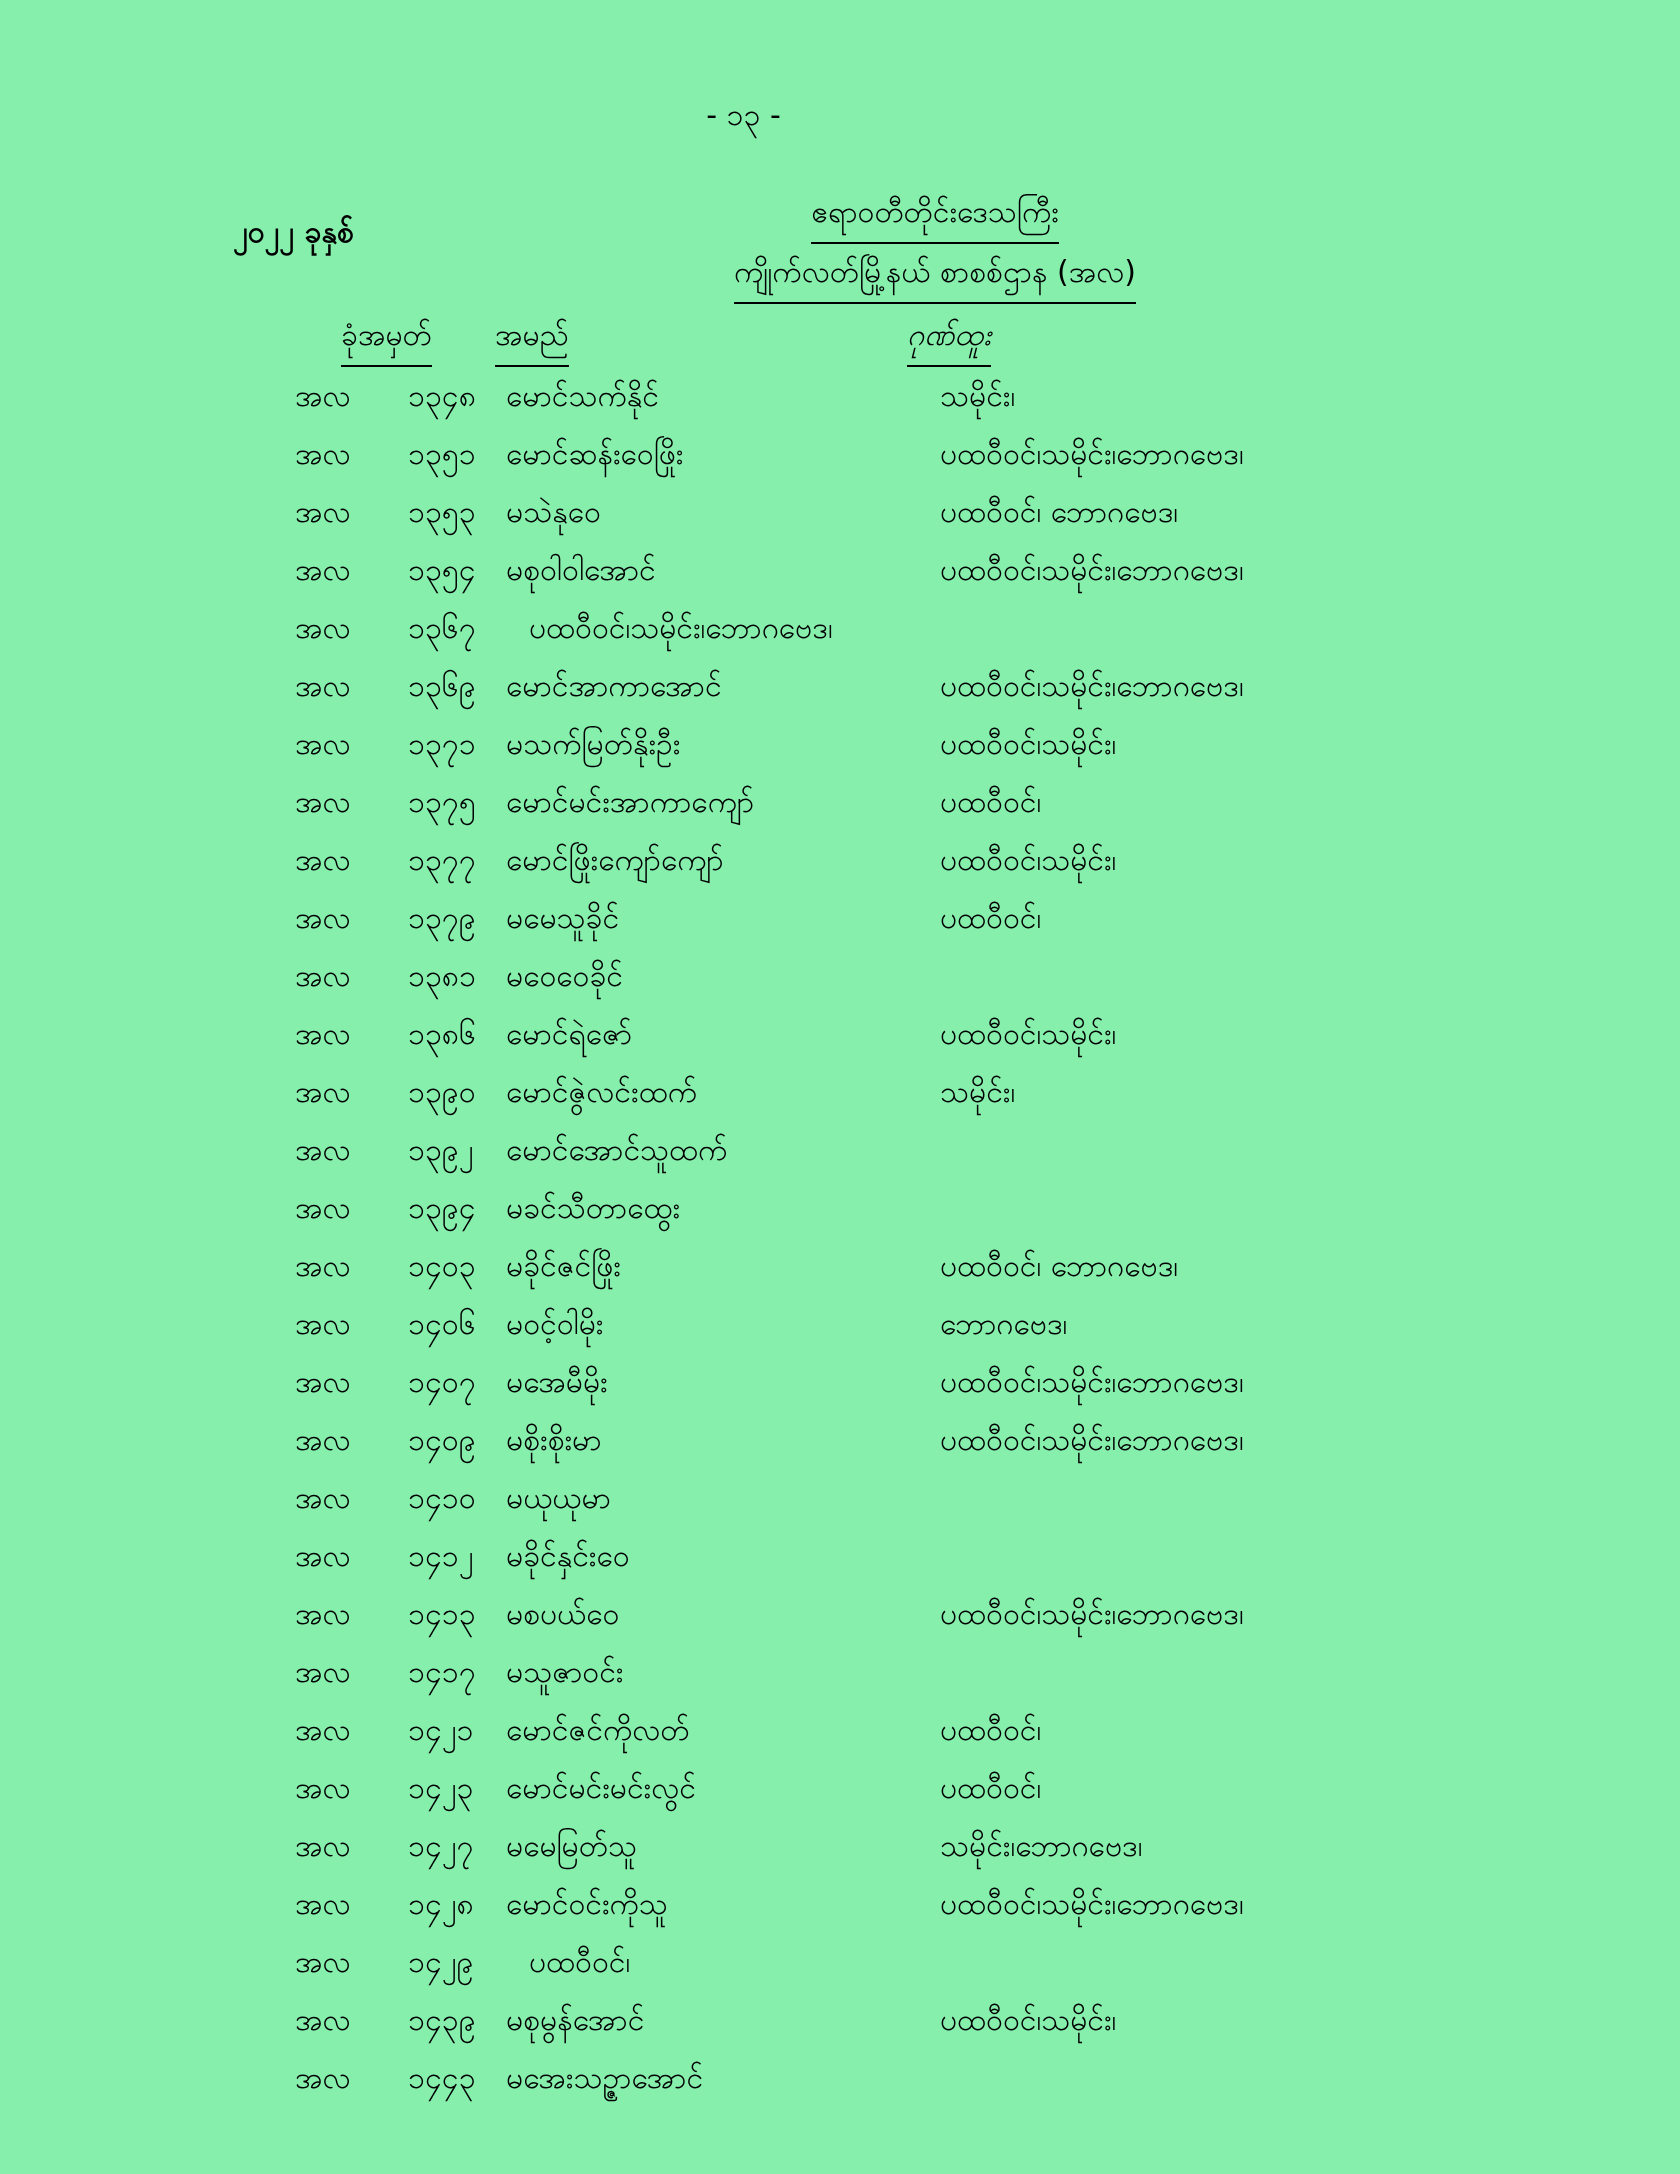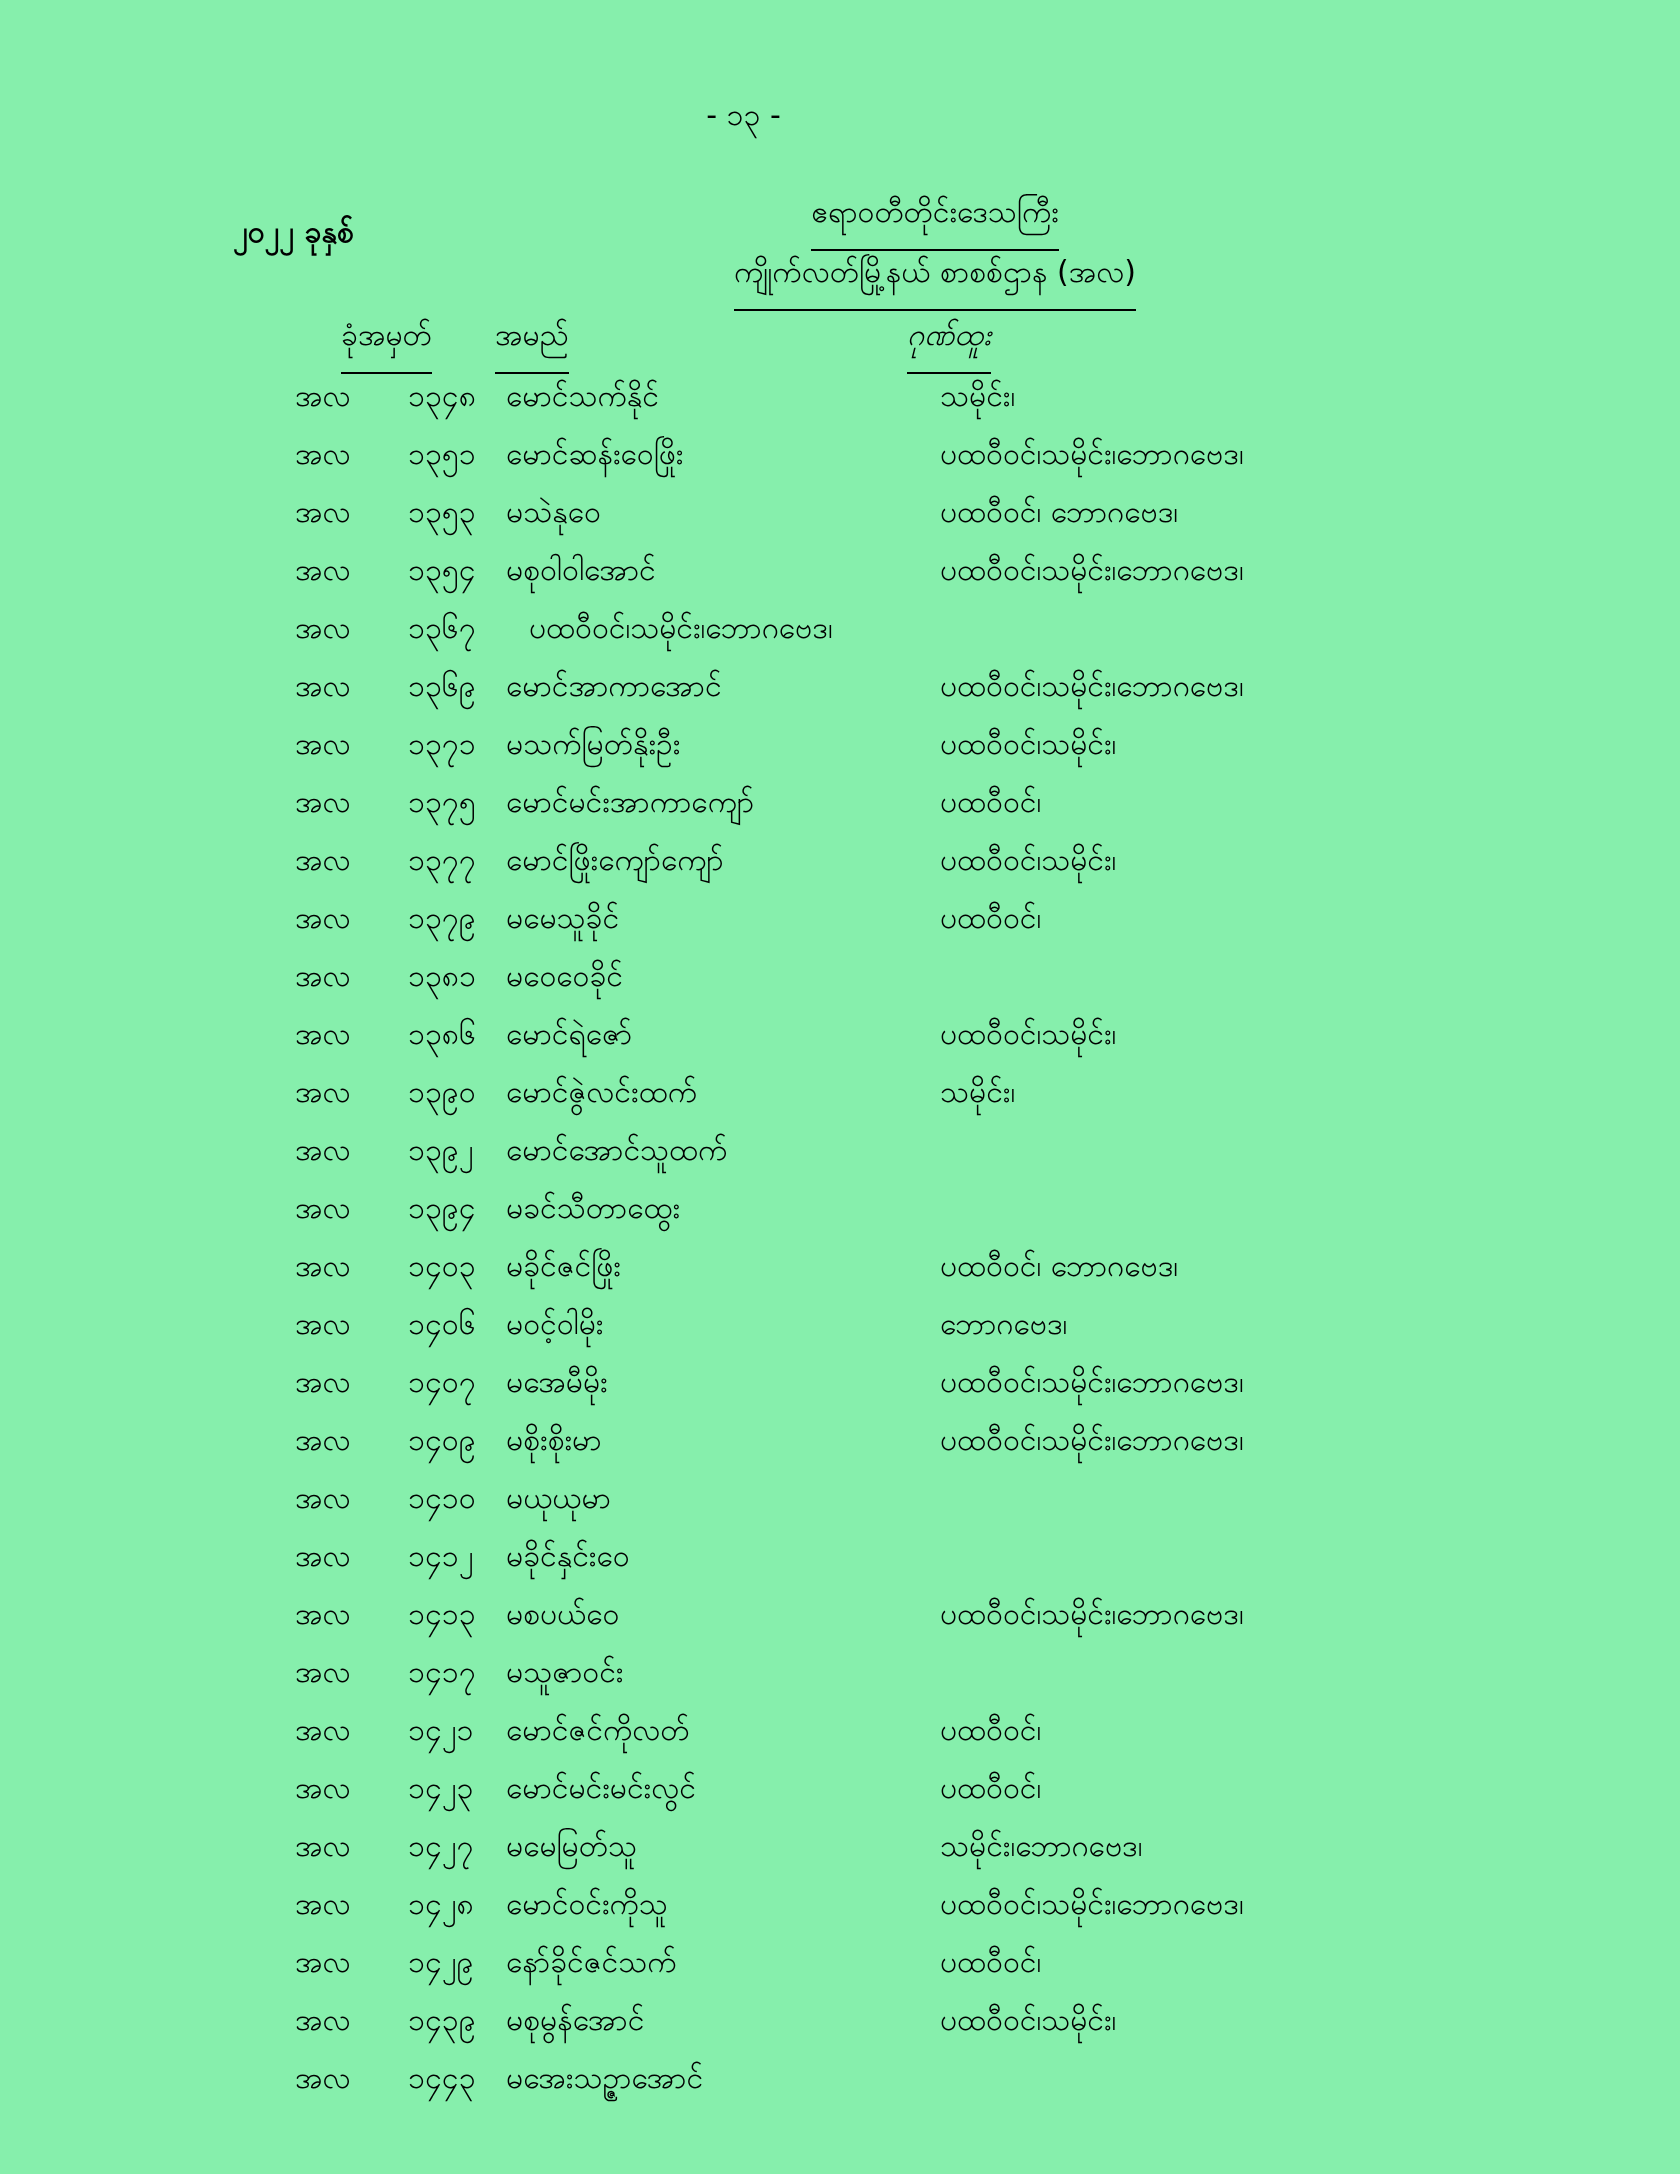--- a/index.html
+++ b/index.html
@@ -7,21 +7,21 @@
     position:relative;
     width:1680px; height:2175px;
     background:#86efac; color:#000000;
     font-family:"DejaVu Sans","Liberation Sans",sans-serif;
     font-size:30px;
     overflow:hidden;
   }
   .u {
     display:inline-block;
     border-bottom:2.7px solid #000000;
-    padding-bottom:18px;
+    padding-bottom:11px;
     line-height:1.25;
   }
   .page-number {
     position:absolute; top:95px; left:0; width:1487px;
     text-align:center;
   }
   .year {
     position:absolute; top:212px; left:233px;
     white-space:nowrap;
     font-weight:bold;
@@ -256,21 +256,20 @@
       <div class="row">
         <span class="c-series">အလ</span>
         <span class="c-roll">၁၄၂၈</span>
         <span class="c-name">မောင်ဝင်းကိုသူ</span>
         <span class="c-honors">ပထဝီဝင်၊သမိုင်း၊ဘောဂဗေဒ၊</span>
       </div>
 
       <div class="row">
         <span class="c-series">အလ</span>
         <span class="c-roll">၁၄၂၉</span>
-        <span class="c-name">နော်ခိုင်ဇင်သက်</span>
         <span class="c-honors">ပထဝီဝင်၊</span>
       </div>
 
       <div class="row">
         <span class="c-series">အလ</span>
         <span class="c-roll">၁၄၃၉</span>
         <span class="c-name">မစုမွန်အောင်</span>
         <span class="c-honors">ပထဝီဝင်၊သမိုင်း၊</span>
       </div>
 

